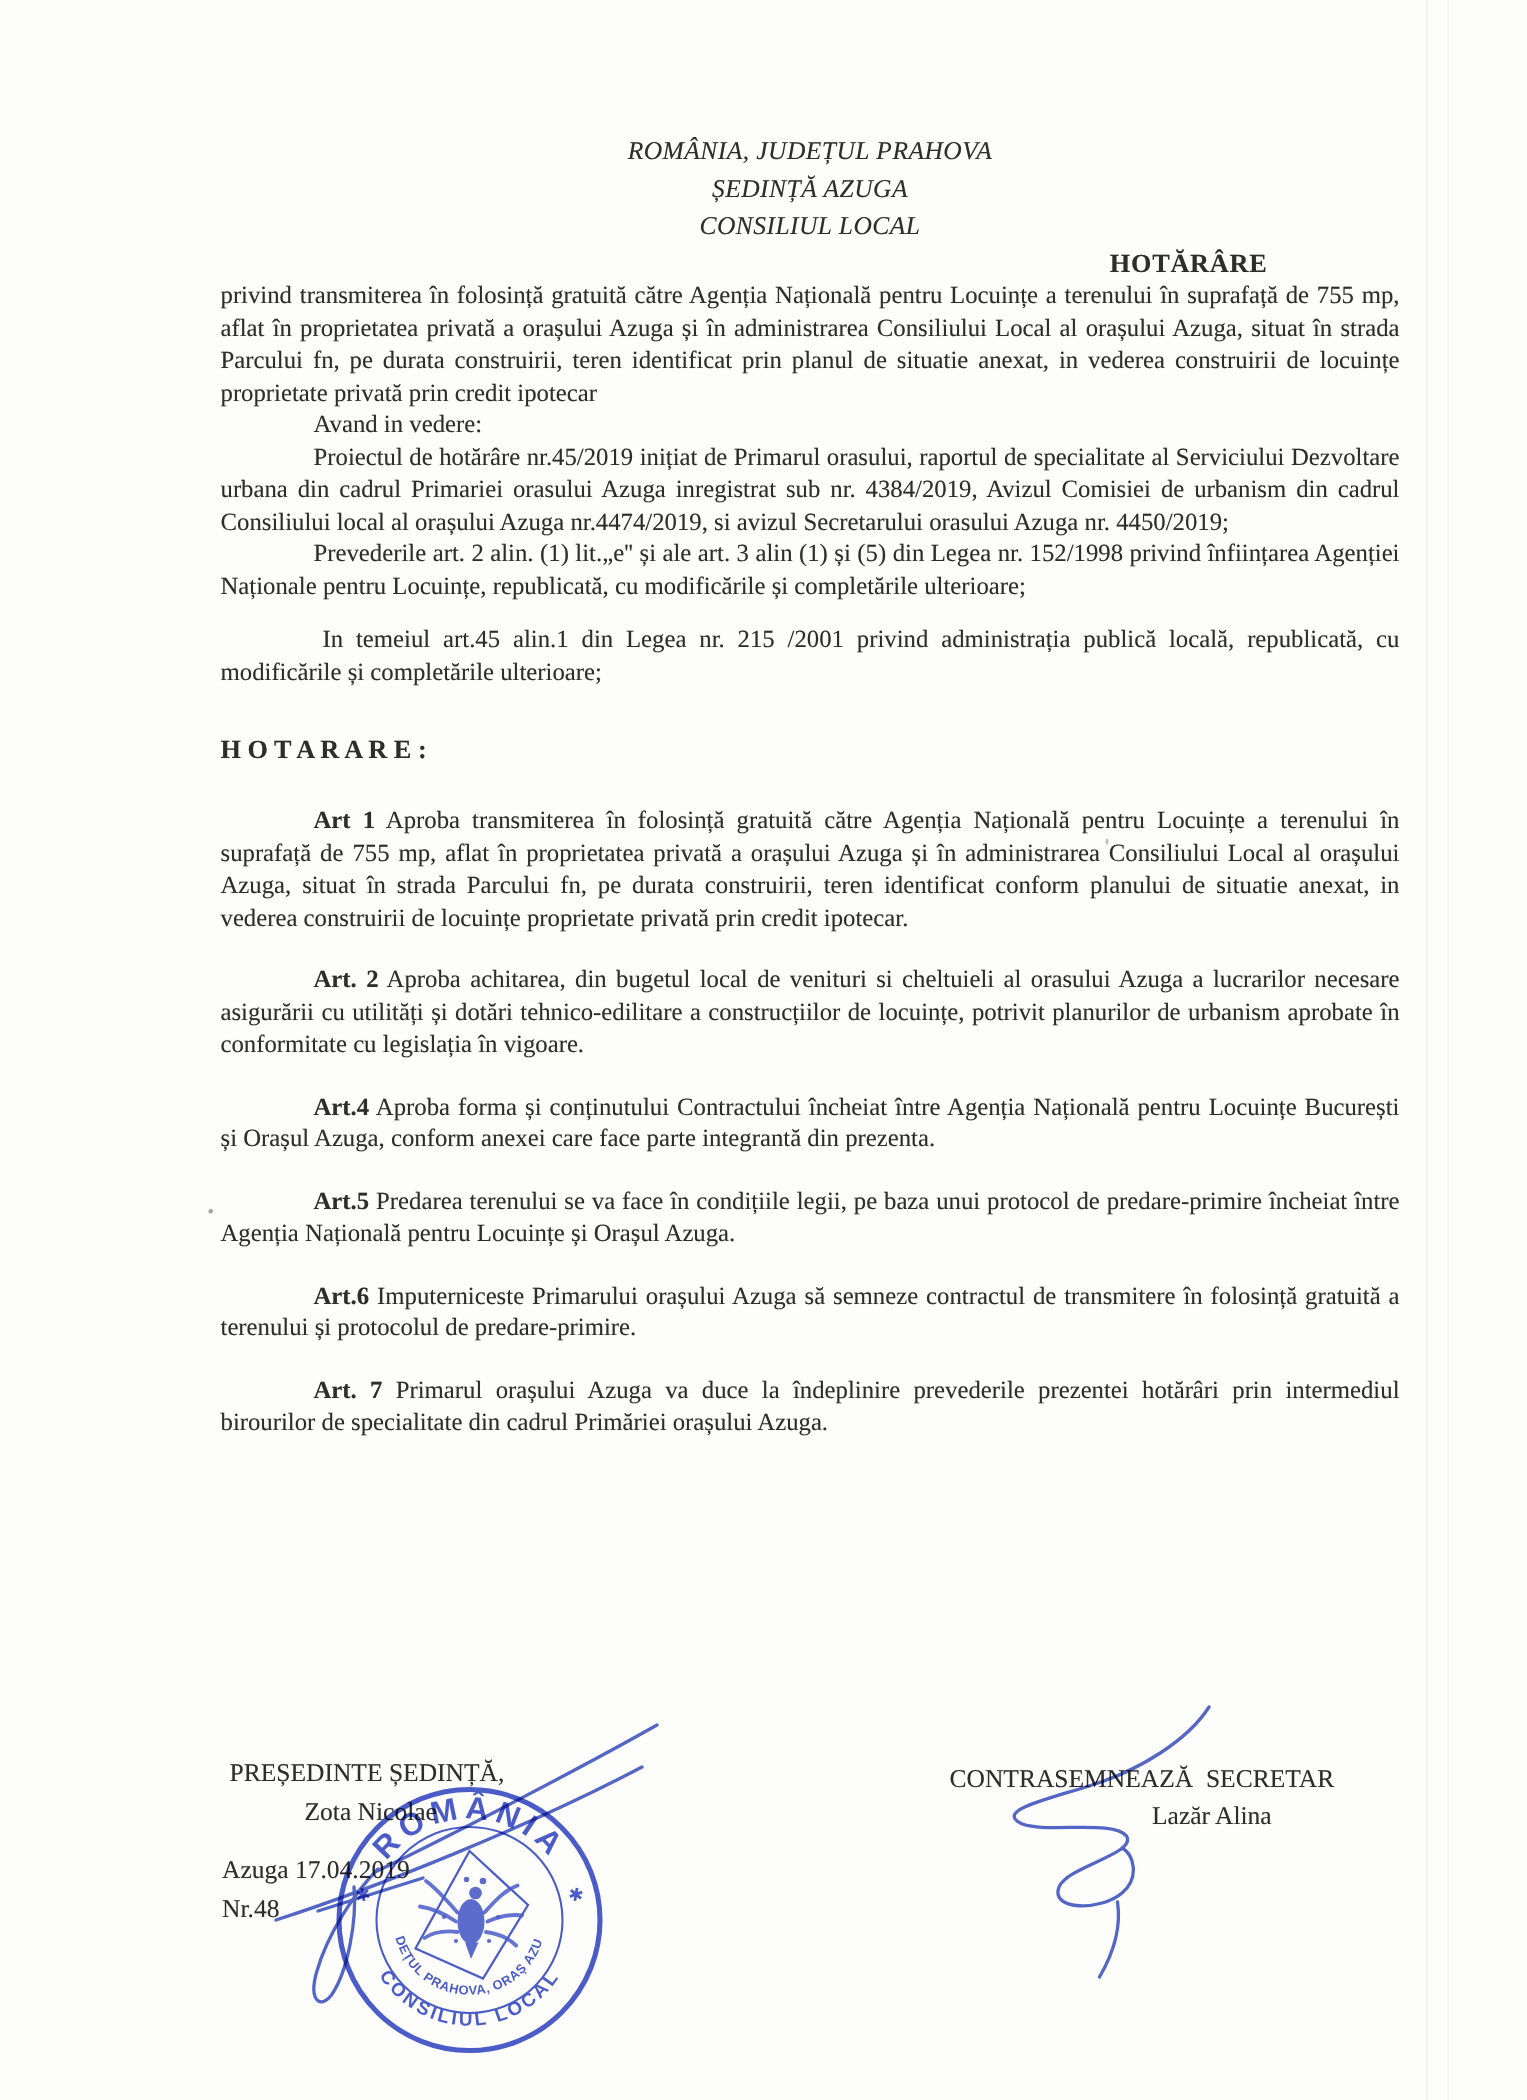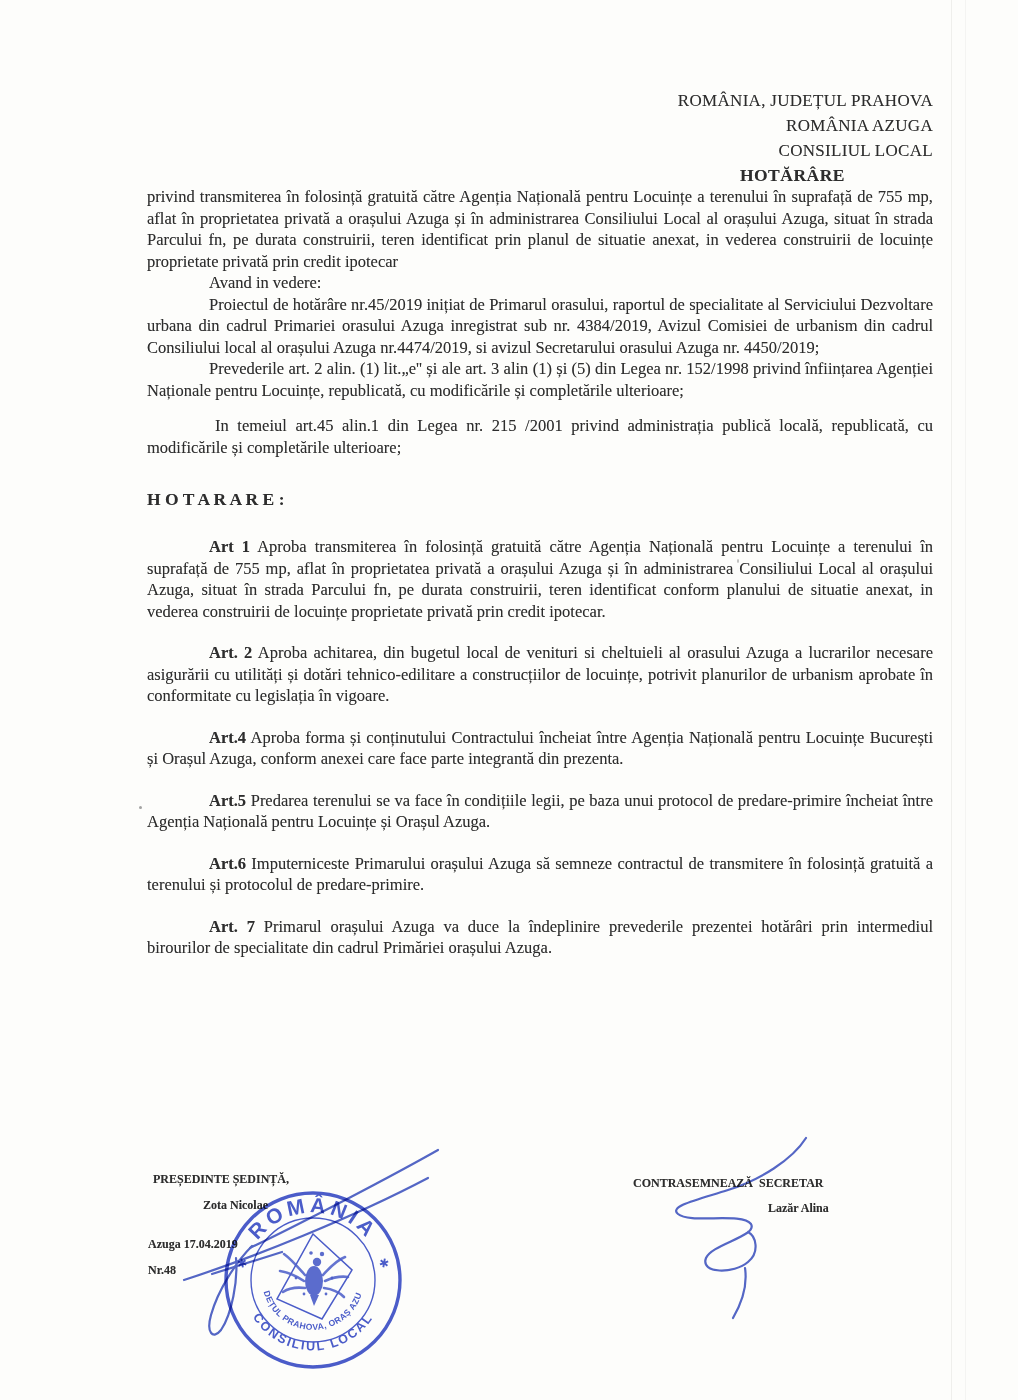--- a/index.html
+++ b/index.html
@@ -11,36 +11,36 @@
     color:#2d2d2d;
     overflow:hidden;
   }
   .scan-line{position:absolute;top:0;width:1px;height:1400px;background:#efefec;}
   .content{
     position:absolute;left:147px;top:88px;width:786px;
     font-size:16.5px;line-height:21.5px;
     text-align:justify;
     text-shadow:0 0 0.5px rgba(45,45,45,0.35);
   }
-  .header-line{line-height:25px;font-size:17px;letter-spacing:.3px;text-align:right;}
+  .header-line{line-height:25px;font-size:17px;letter-spacing:.3px;text-align:center;font-style:italic;}
   .doc-title{
     text-align:right;font-weight:bold;font-size:17.5px;
     letter-spacing:.5px;padding-right:88px;line-height:22px;margin-top:1px;
   }
   .para{margin:0;}
   .indent{text-indent:62px;}
   .gap-sm{margin-top:14px;}
   .adoption{font-weight:bold;text-indent:38px;text-align:left;margin:0;}
   .decision-heading{
     text-align:left;font-weight:bold;font-size:17.5px;
     padding-right:110px;margin-top:30px;line-height:22px;
   }
   .article{margin:20px 0 0 0;text-indent:62px;}
   .art-label{font-weight:bold;}
-  .sig-item{position:absolute;font-weight:bold;font-size:12px;white-space:pre-wrap;
+  .sig-item{position:absolute;font-weight:normal;font-size:17px;white-space:pre-wrap;
     text-shadow:0 0 0.5px rgba(45,45,45,0.35);}
   #sig-president-title{left:153px;top:1172px;}
   #sig-president-name{left:203px;top:1198px;}
   #sig-secretary-title{left:633px;top:1176px;}
   #sig-secretary-name{left:768px;top:1201px;}
   #sig-place-date{left:148px;top:1237px;}
   #sig-number{left:148px;top:1263px;}
   #stamp-svg{position:absolute;left:218px;top:1182px;mix-blend-mode:multiply;opacity:.92;}
   #ink-svg{position:absolute;left:0;top:0;mix-blend-mode:multiply;}
   .artifact-dot{position:absolute;border-radius:50%;background:#4a4a4a;}
@@ -50,21 +50,21 @@
 </head>
 <body>
 
 <div class="scan-line" style="left:951px;"></div>
 <div class="scan-line" style="left:965px;opacity:.6;"></div>
 
 <div class="content">
 
   <div>
     <div class="header-line">ROMÂNIA, JUDEȚUL PRAHOVA</div>
-    <div class="header-line">ROMÂNIA AZUGA</div>
+    <div class="header-line">ȘEDINȚĂ AZUGA</div>
     <div class="header-line">CONSILIUL LOCAL</div>
   </div>
 
   <div class="doc-title">HOTĂRÂRE</div>
 
   <p class="para">privind  transmiterea în folosință gratuită către Agenția Națională pentru Locuințe a terenului în suprafață de 755 mp, aflat în proprietatea privată a orașului Azuga și în administrarea Consiliului Local al orașului Azuga, situat în strada Parcului fn,  pe durata construirii, teren identificat prin planul de situatie anexat, in vederea construirii de locuințe proprietate privată prin credit ipotecar</p>
 
   <p class="para indent" style="">Avand in vedere:</p>
 
   <p class="para indent">Proiectul de hotărâre nr.45/2019  inițiat de Primarul orasului, raportul de specialitate al Serviciului Dezvoltare urbana din cadrul Primariei orasului Azuga inregistrat sub nr. 4384/2019, Avizul Comisiei de urbanism din cadrul Consiliului local al orașului Azuga nr.4474/2019, si avizul Secretarului orasului Azuga nr. 4450/2019;</p>

